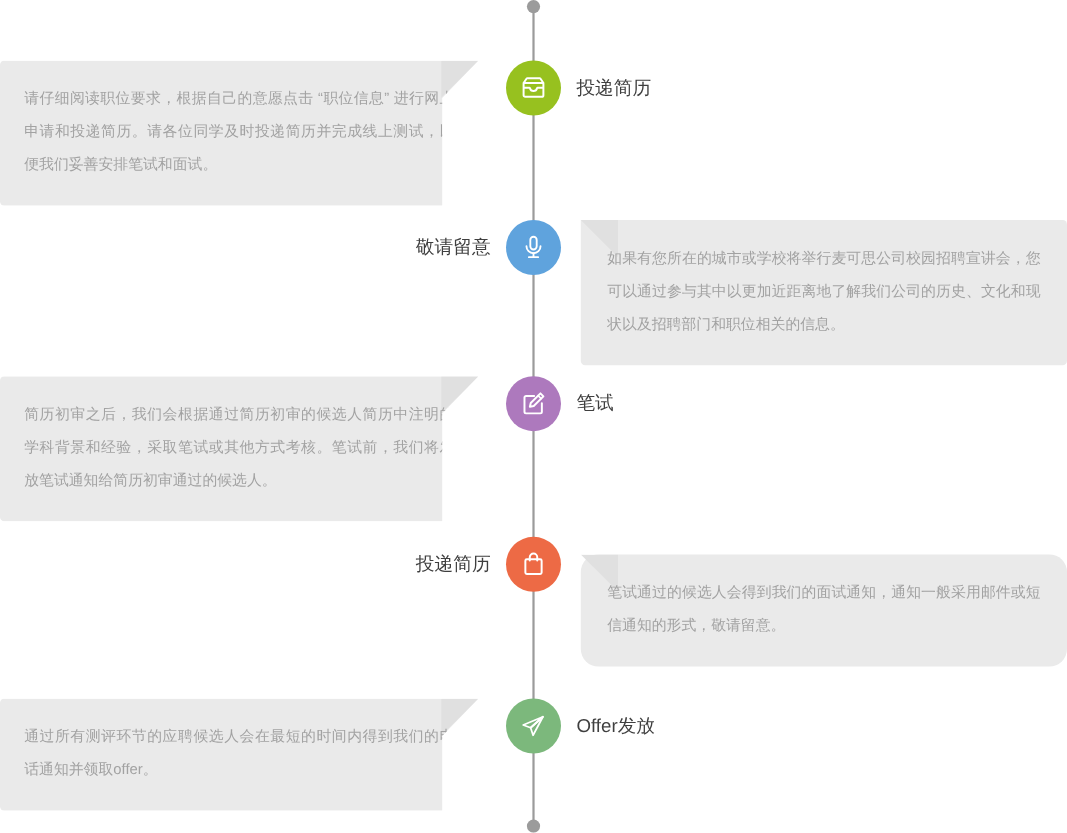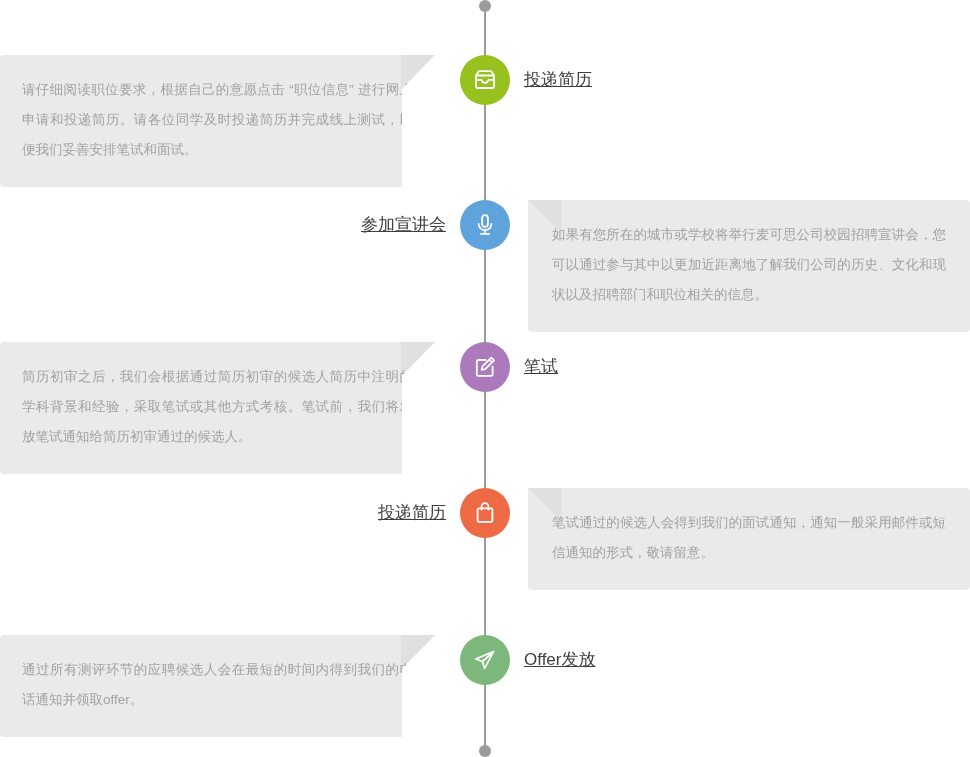--- a/index.html
+++ b/index.html
@@ -65,21 +65,20 @@
   .node svg { display: block; }
 
   
   .stage-label {
     position: absolute;
     top: 10px;
     font-size: 17px;
     line-height: 30px;
     color: #3f3f3f;
     white-space: nowrap;
-    text-decoration: underline;
   }
   .stage-label.right { left: 524px; text-align: left; }
   .stage-label.left  { right: 524px; text-align: right; }
 
   
   .panel {
     position: absolute;
     background: #eaeaea;
     color: #a2a2a2;
     font-size: 13.5px;
@@ -172,21 +171,21 @@
       <span>
         <svg width="26" height="26" viewBox="0 0 26 26" aria-hidden="true">
           <rect x="10.1" y="3.2" width="5.8" height="11.6" rx="2.9" fill="none" stroke="#ffffff" stroke-width="1.7"></rect>
           <path d="M6.6 11.8 A6.4 6.4 0 0 0 19.4 11.8" fill="none" stroke="#ffffff" stroke-width="1.7" stroke-linecap="round"></path>
           <line x1="13" y1="18.2" x2="13" y2="21.6" stroke="#ffffff" stroke-width="1.7" stroke-linecap="round"></line>
           <line x1="8.8" y1="21.8" x2="17.2" y2="21.8" stroke="#ffffff" stroke-width="1.7" stroke-linecap="round"></line>
         </svg>
       </span>
     </div>
 
-    <div class="stage-label left">参加宣讲会</div>
+    <div class="stage-label left">敬请留意</div>
   </div>
 
   <div class="tl-row" style="top:342px;">
 
     <div class="panel left" style="top:0px;">
       <span class="panel-inner"><span class="panel-text">简历初审之后，我们会根据通过简历初审的候选人简历中注明的学科背景和经验，采取笔试或其他方式考核。笔试前，我们将发放笔试通知给简历初审通过的候选人。</span></span>
     </div>
 
     <div class="node" style="top:0px;background:#ad79bd;">
       <span>
@@ -196,21 +195,21 @@
           <line x1="17.2" y1="5.7" x2="19.9" y2="8.4" stroke="#ffffff" stroke-width="1.5" stroke-linecap="round"></line>
         </svg>
       </span>
     </div>
 
     <div class="stage-label right">笔试</div>
   </div>
 
   <div class="tl-row" style="top:488px;">
 
-    <div class="panel right" style="top:0px;">
+    <div class="panel right" style="top:16px;border-radius:16px;">
       <span class="panel-inner"><span class="panel-text">笔试通过的候选人会得到我们的面试通知，通知一般采用邮件或短信通知的形式，敬请留意。</span></span>
     </div>
 
     <div class="node" style="top:0px;background:#ed6a45;">
       <span>
         <svg width="26" height="26" viewBox="0 0 26 26" aria-hidden="true">
           <rect x="5.6" y="8.4" width="14.8" height="13.4" rx="1.3" fill="none" stroke="#ffffff" stroke-width="1.8" stroke-linejoin="round"></rect>
           <path d="M9.6 9.6 L9.6 6.6 A3.4 3.4 0 0 1 16.4 6.6 L16.4 9.6" fill="none" stroke="#ffffff" stroke-width="1.8" stroke-linecap="round"></path>
         </svg>
       </span>

